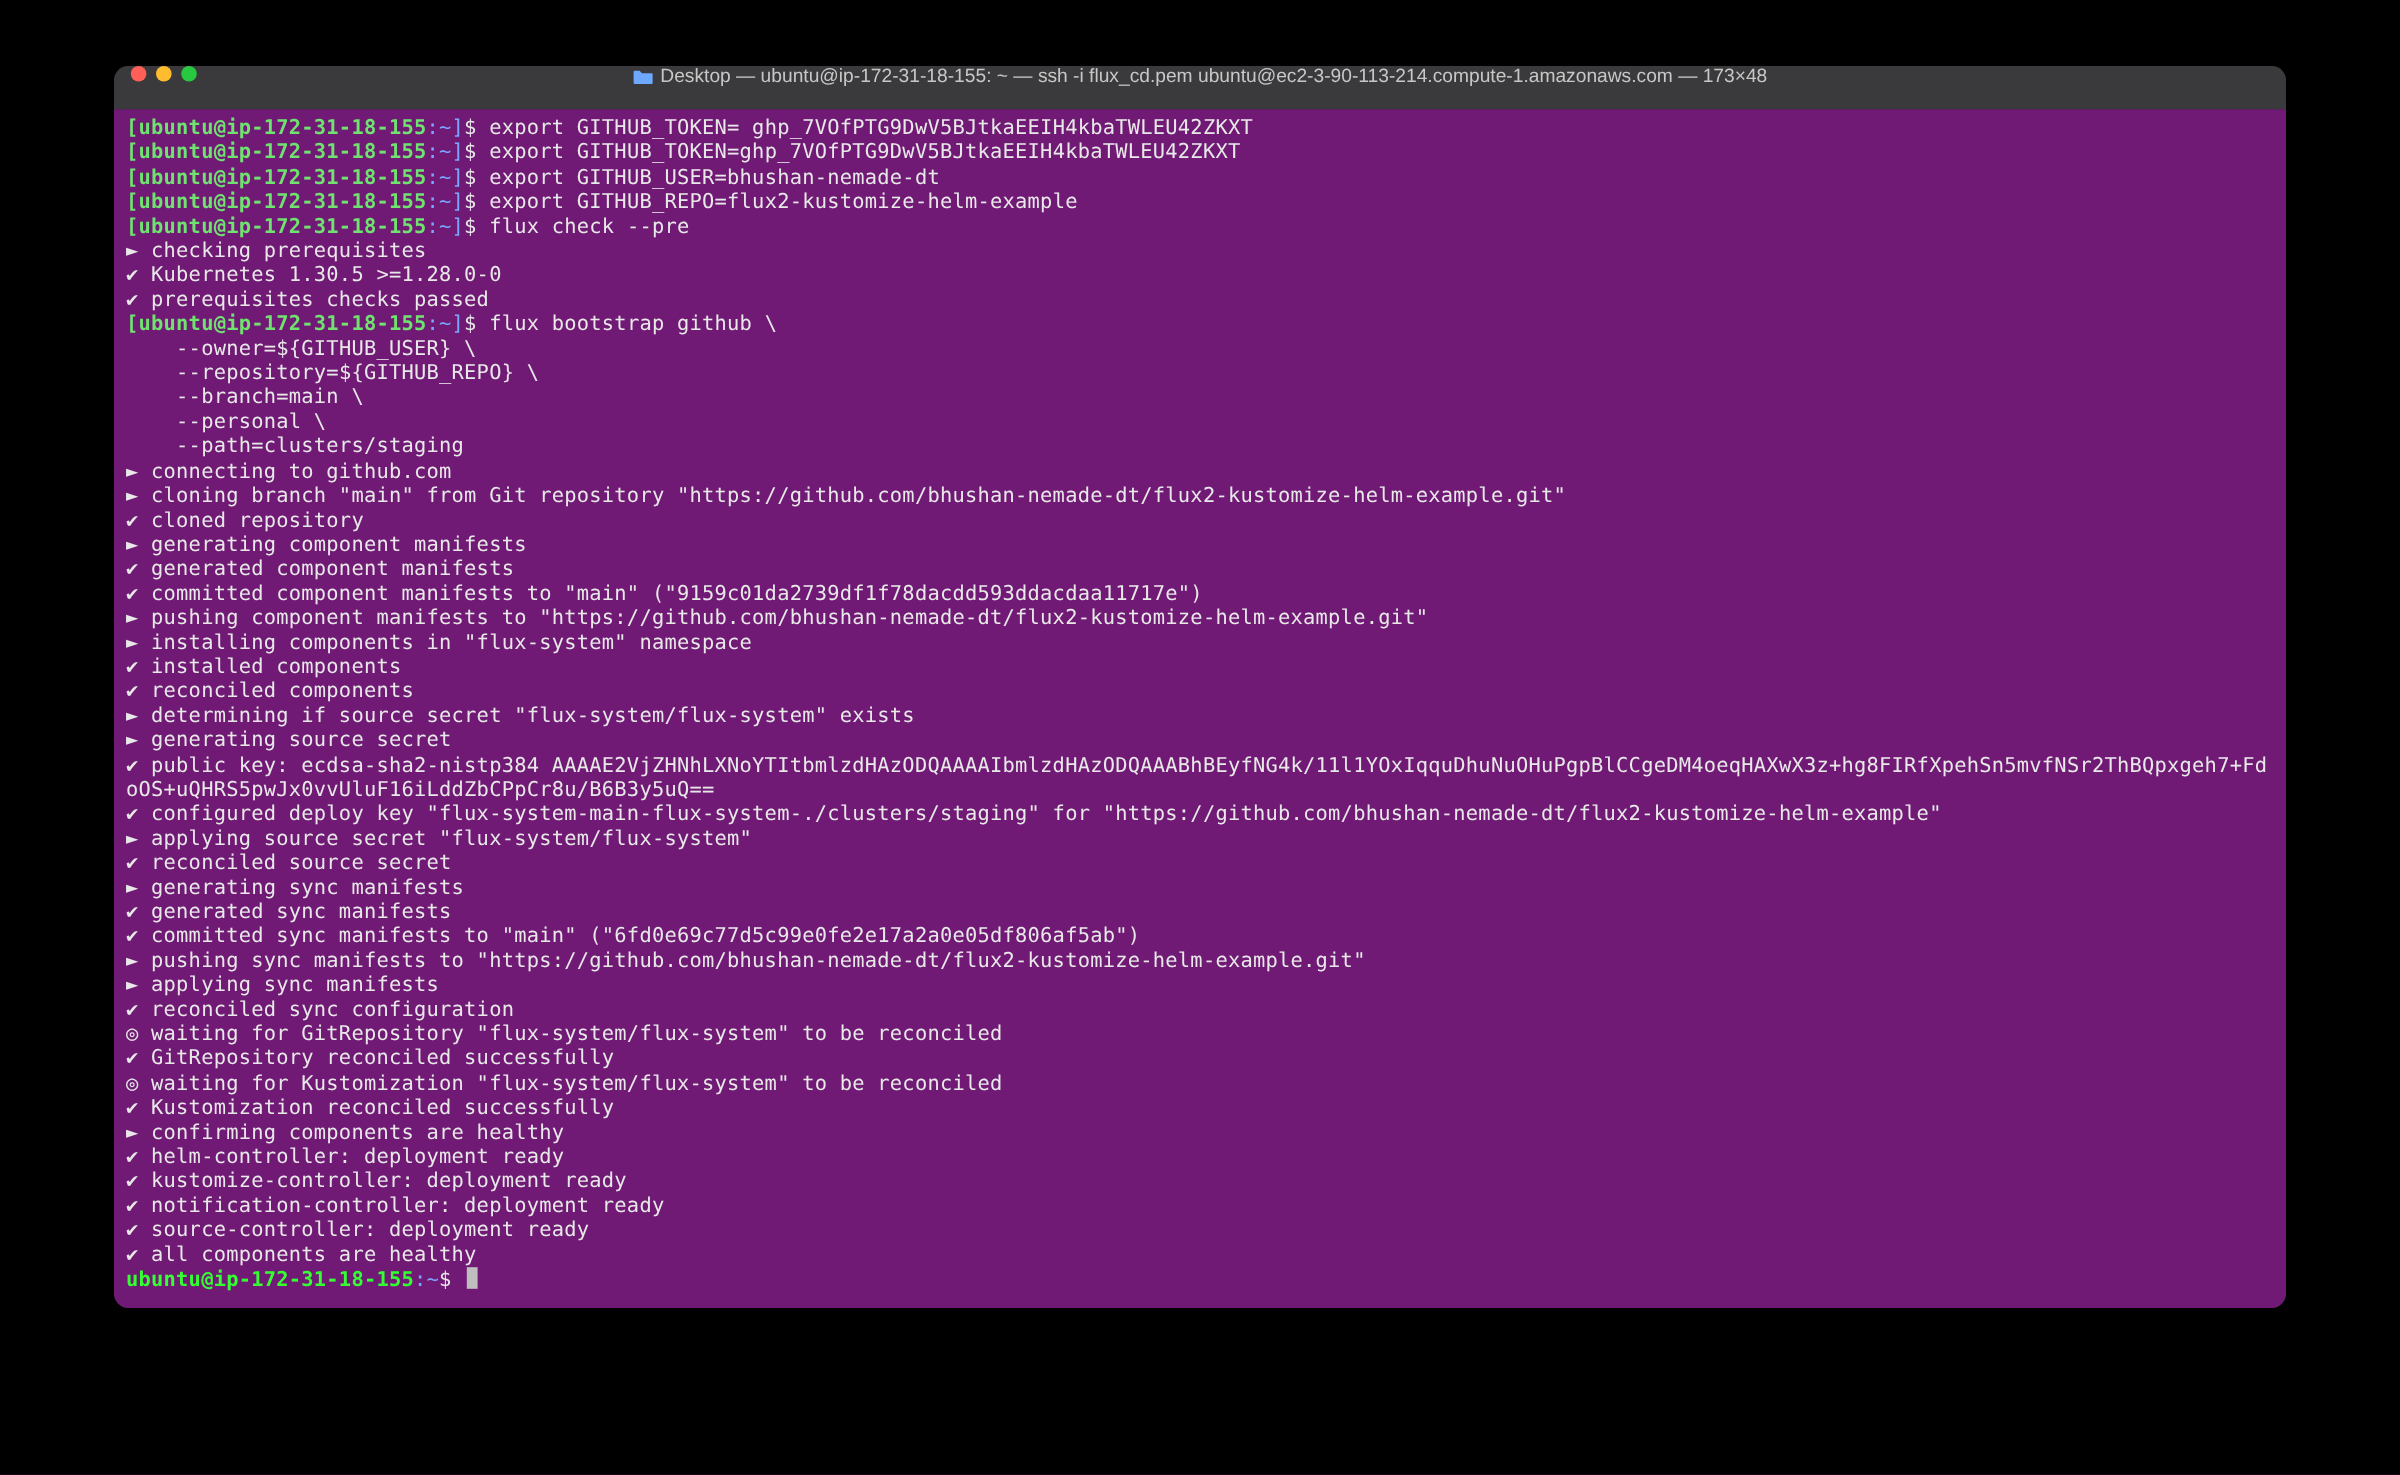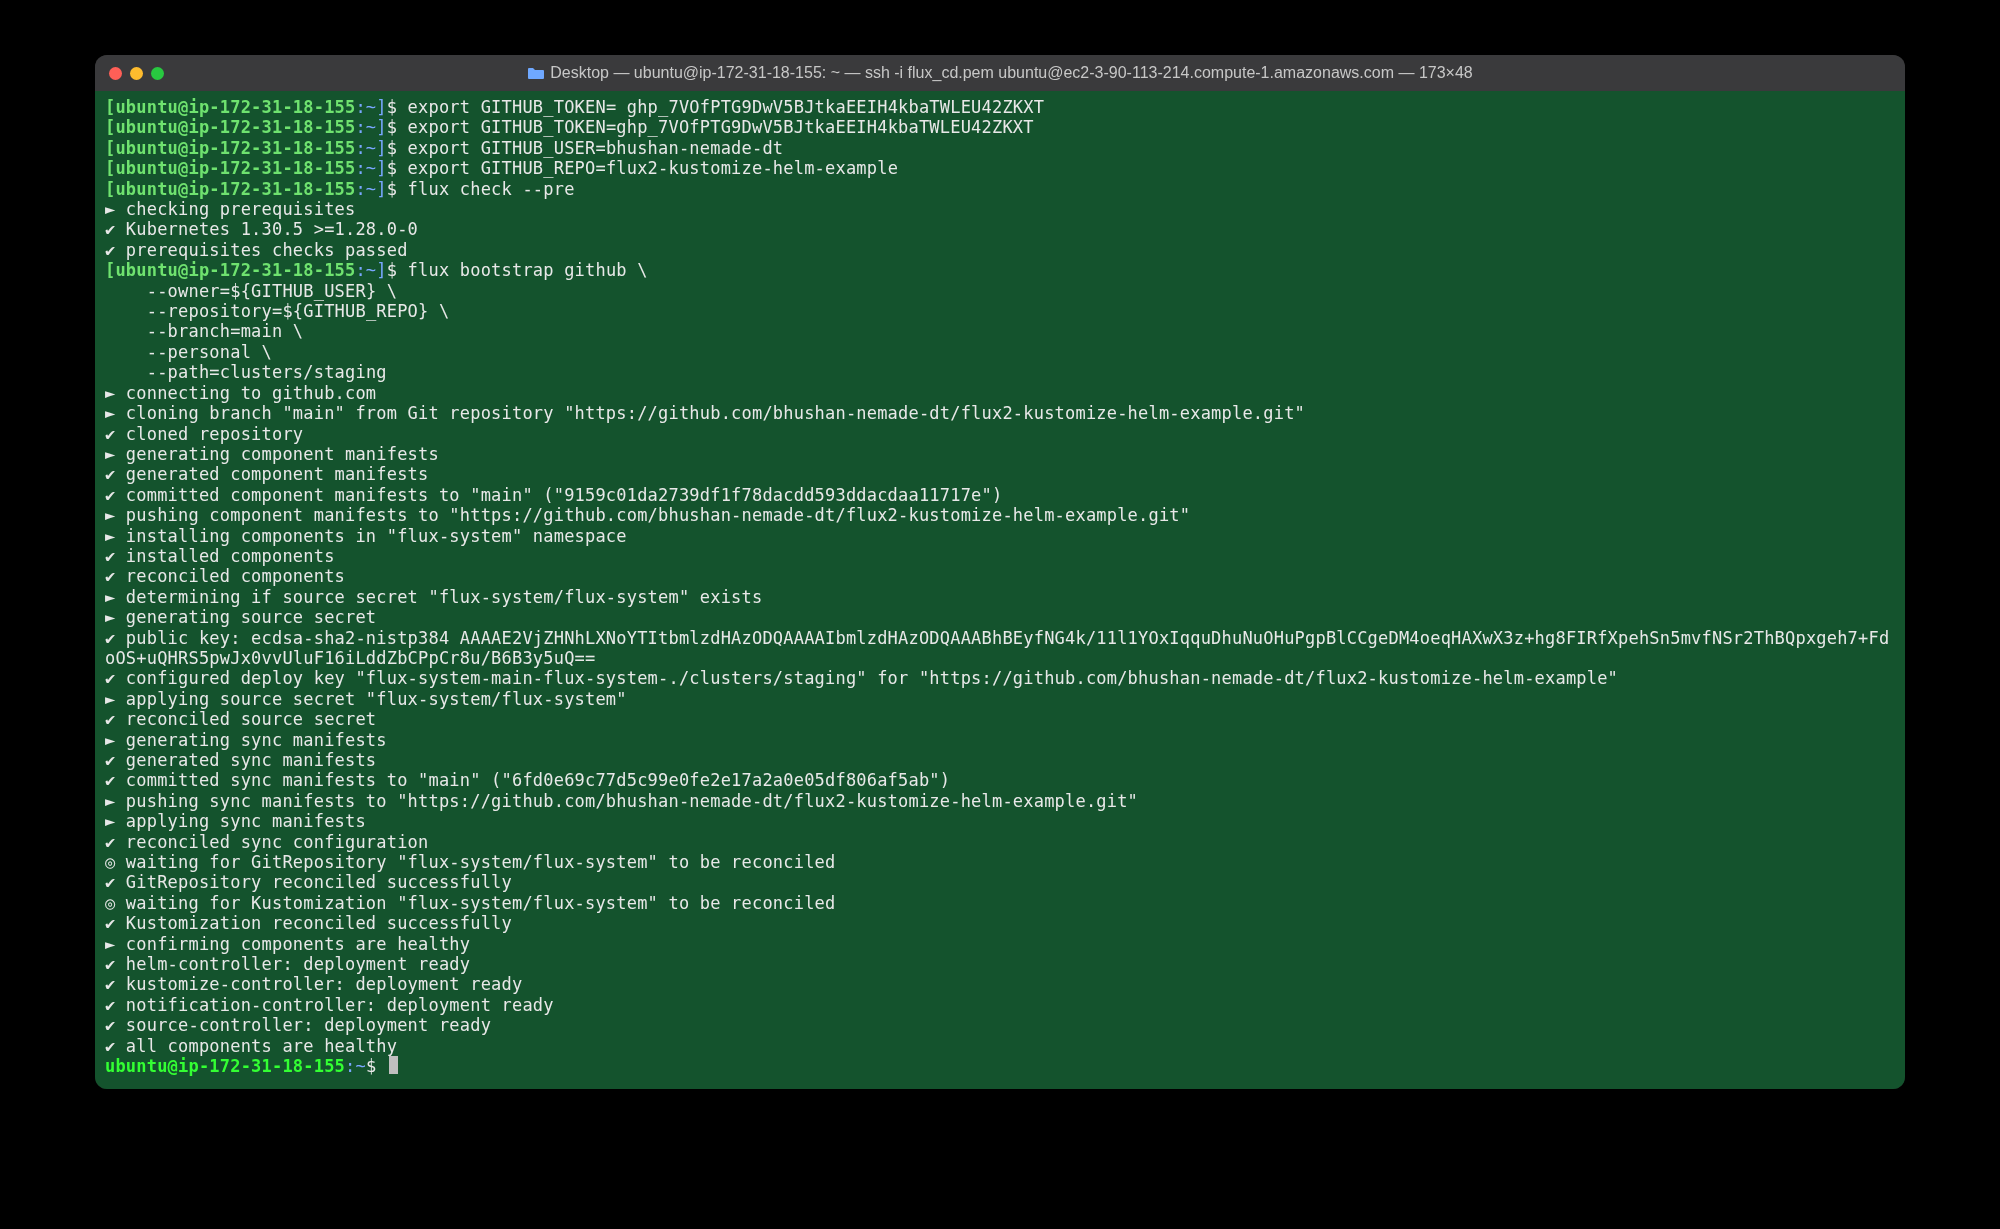--- a/index.html
+++ b/index.html
@@ -17,21 +17,21 @@
       width: 1810px;
       background: #1e1e1e;
       border-radius: 12px;
       overflow: hidden;
       box-shadow: 0 20px 60px rgba(0,0,0,0.6);
     }
     .titlebar {
       height: 36px;
       background: #3a3a3c;
       display: flex;
-      align-items: center;
+      align-items: flex-start;
       padding: 0 14px;
       gap: 8px;
       position: relative;
     }
     .tl-btn { width: 13px; height: 13px; border-radius: 50%; }
     .tl-close { background: #ff5f57; }
     .tl-min   { background: #febc2e; }
     .tl-max   { background: #28c840; }
     .titlebar-title {
       position: absolute;
@@ -44,21 +44,21 @@
       display: flex;
       align-items: center;
       justify-content: center;
       gap: 6px;
     }
     .folder-icon {
       width: 17px; height: 14px;
       display: inline-block;
     }
     .term-body {
-      background: #14532d;
+      background: #701a75;
       padding: 6px 10px 12px 10px;
       font-size: 17px;
       line-height: 20.4px;
       white-space: pre;
       color: #e8e8e8;
       letter-spacing: 0.2px;
     }
     .line { white-space: pre-wrap; word-break: break-all; }
     .prompt-user { color: #6fe26f; font-weight: 600; }
     .prompt-user-final { color: #33ff33; font-weight: 700; }

